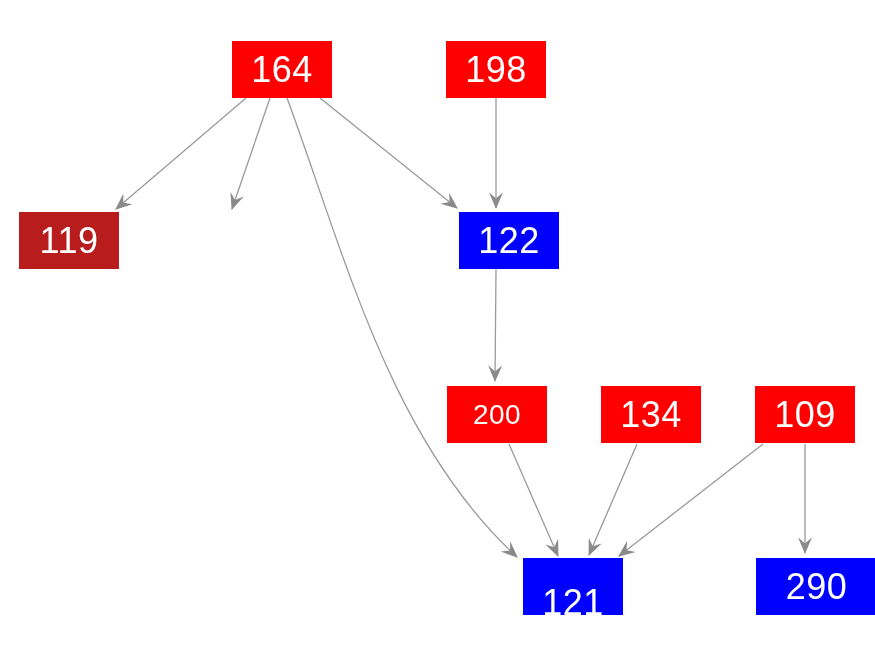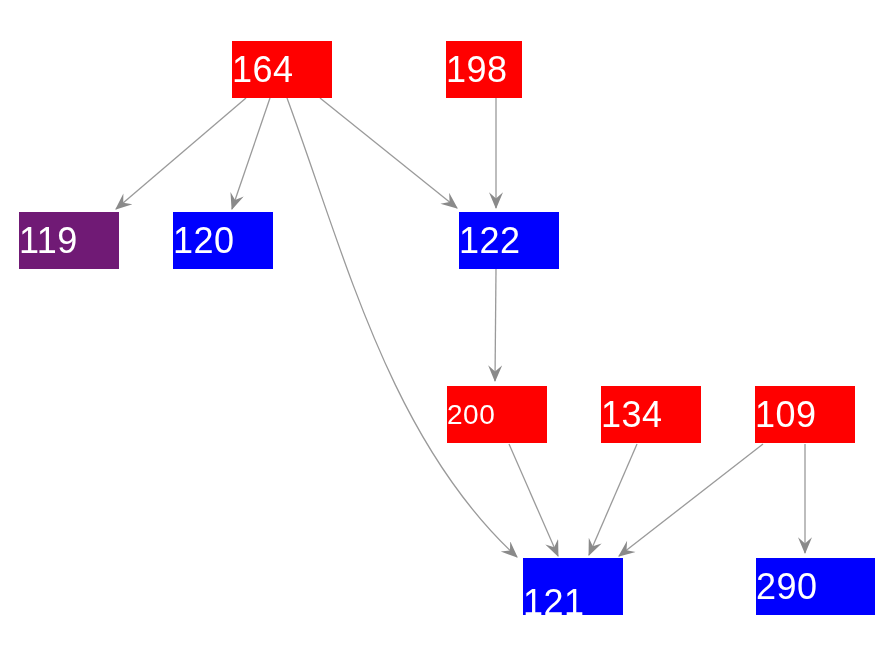--- a/index.html
+++ b/index.html
@@ -17,21 +17,21 @@
   }
   .graph-canvas svg {
     position: absolute;
     left: 0;
     top: 0;
   }
   .graph-node {
     position: absolute;
     display: flex;
     align-items: center;
-    justify-content: flex-start;
+    justify-content: center;
     box-sizing: border-box;
   }
   .graph-node span {
     color: #ffffff;
     font-size: 36px;
     line-height: 1;
     letter-spacing: 0.5px;
     user-select: none;
   }
 </style>
@@ -52,28 +52,25 @@
       <path d="M496,98 L496,208" fill="none" stroke="#9a9a9a" stroke-width="1.3" marker-end="url(#arrow)"></path>
       <path d="M496,269 L495,381" fill="none" stroke="#9a9a9a" stroke-width="1.3" marker-end="url(#arrow)"></path>
       <path d="M509,444 L558,556" fill="none" stroke="#9a9a9a" stroke-width="1.3" marker-end="url(#arrow)"></path>
       <path d="M637,444 L589,555" fill="none" stroke="#9a9a9a" stroke-width="1.3" marker-end="url(#arrow)"></path>
       <path d="M763,444 L619,556" fill="none" stroke="#9a9a9a" stroke-width="1.3" marker-end="url(#arrow)"></path>
       <path d="M805,444 L805,553" fill="none" stroke="#9a9a9a" stroke-width="1.3" marker-end="url(#arrow)"></path>
     </svg>
     <div class="graph-node" style="left: 232px; top: 41px; width: 100px; height: 57px; background: rgb(255, 0, 0);">
       <span style="color: rgb(255, 255, 255); font-size: 36px;">164</span>
     </div>
-    <div class="graph-node" style="left: 446px; top: 41px; width: 76px; height: 57px; background: rgb(255, 0, 0);">
+    <div class="graph-node" style="left: 446px; top: 41px; width: 100px; height: 57px; background: rgb(255, 0, 0);">
       <span style="color: rgb(255, 255, 255); font-size: 36px;">198</span>
     </div>
-    <div class="graph-node" style="left: 19px; top: 212px; width: 100px; height: 57px; background: #701a75;">
+    <div class="graph-node" style="left: 19px; top: 212px; width: 100px; height: 57px; background: #b91c1c;">
       <span style="color: rgb(255, 255, 255); font-size: 36px;">119</span>
-    </div>
-    <div class="graph-node" style="left: 173px; top: 212px; width: 100px; height: 57px; background: rgb(0, 0, 255);">
-      <span style="color: rgb(255, 255, 255); font-size: 36px;">120</span>
     </div>
     <div class="graph-node" style="left: 447px; top: 212px; width: 100px; height: 57px; background: rgb(0, 0, 255); margin-left: 12px;">
       <span style="color: rgb(255, 255, 255); font-size: 36px;">122</span>
     </div>
     <div class="graph-node" style="left: 447px; top: 386px; width: 100px; height: 57px; background: rgb(255, 0, 0);">
       <span style="color: rgb(255, 255, 255); font-size: 28px;">200</span>
     </div>
     <div class="graph-node" style="left: 601px; top: 386px; width: 100px; height: 57px; background: rgb(255, 0, 0);">
       <span style="color: rgb(255, 255, 255); font-size: 36px;">134</span>
     </div>

